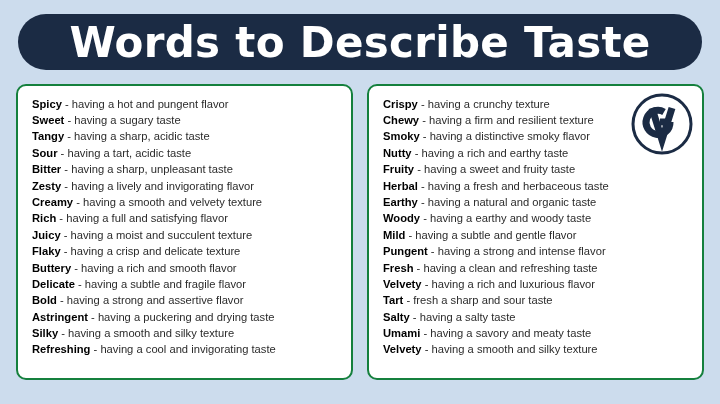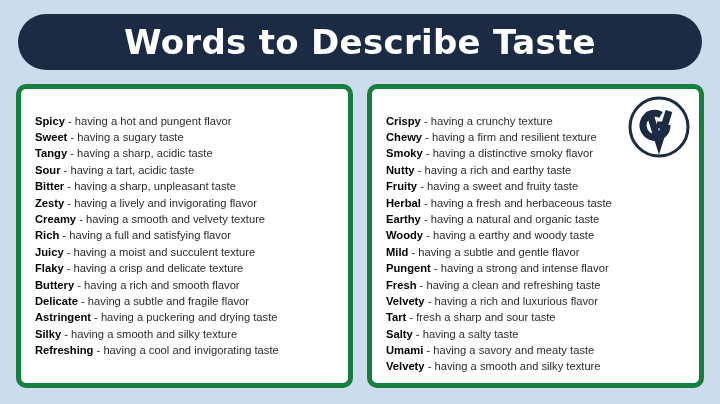--- a/index.html
+++ b/index.html
@@ -26,37 +26,37 @@
     border-radius: 28px;
     height: 56px;
     display: flex;
     align-items: center;
     justify-content: center;
     margin: 0 2px 14px 2px;
   }
   .title-bar h1 {
     margin: 4px;
     color: #ffffff;
-    font-size: 34px;
+    font-size: 42px;
     font-weight: bold;
     letter-spacing: 0.3px;
     font-family: "DejaVu Sans", sans-serif;
   }
   .columns {
     display: flex;
     gap: 14px;
     align-items: stretch;
   }
   .card {
     position: relative;
     flex: 1 1 50%;
     background: #ffffff;
-    border: 5px solid #15803d;
+    border: 2px solid #15803d;
     border-radius: 10px;
-    padding: 24px 12px 8px 14px;
+    padding: 10px 12px 8px 14px;
     box-sizing: border-box;
     min-height: 296px;
   }
   ul.word-list {
     list-style: none;
     margin: 0;
     padding: 0;
   }
   ul.word-list li {
     font-size: 11.2px;
@@ -98,20 +98,21 @@
           <li><span class="w">Tangy</span><span class="d"> - having a sharp, acidic taste</span></li>
           <li><span class="w">Sour</span><span class="d"> - having a tart, acidic taste</span></li>
           <li><span class="w">Bitter</span><span class="d"> - having a sharp, unpleasant taste</span></li>
           <li><span class="w">Zesty</span><span class="d"> - having a lively and invigorating flavor</span></li>
           <li><span class="w">Creamy</span><span class="d"> - having a smooth and velvety texture</span></li>
           <li><span class="w">Rich</span><span class="d"> - having a full and satisfying flavor</span></li>
           <li><span class="w">Juicy</span><span class="d"> - having a moist and succulent texture</span></li>
           <li><span class="w">Flaky</span><span class="d"> - having a crisp and delicate texture</span></li>
           <li><span class="w">Buttery</span><span class="d"> - having a rich and smooth flavor</span></li>
           <li><span class="w">Delicate</span><span class="d"> - having a subtle and fragile flavor</span></li>
+          <li><span class="w">Bold</span><span class="d"> - having a strong and assertive flavor</span></li>
           <li><span class="w">Astringent</span><span class="d"> - having a puckering and drying taste</span></li>
           <li><span class="w">Silky</span><span class="d"> - having a smooth and silky texture</span></li>
           <li><span class="w">Refreshing</span><span class="d"> - having a cool and invigorating taste</span></li>
         </ul>
     </div>
 
     <div class="card">
       <span class="logo">
         <svg viewBox="0 0 64 64" width="64" height="64" aria-hidden="true">
           <circle cx="32" cy="32" r="29" fill="none" stroke="#1b2b44" stroke-width="3"></circle>

